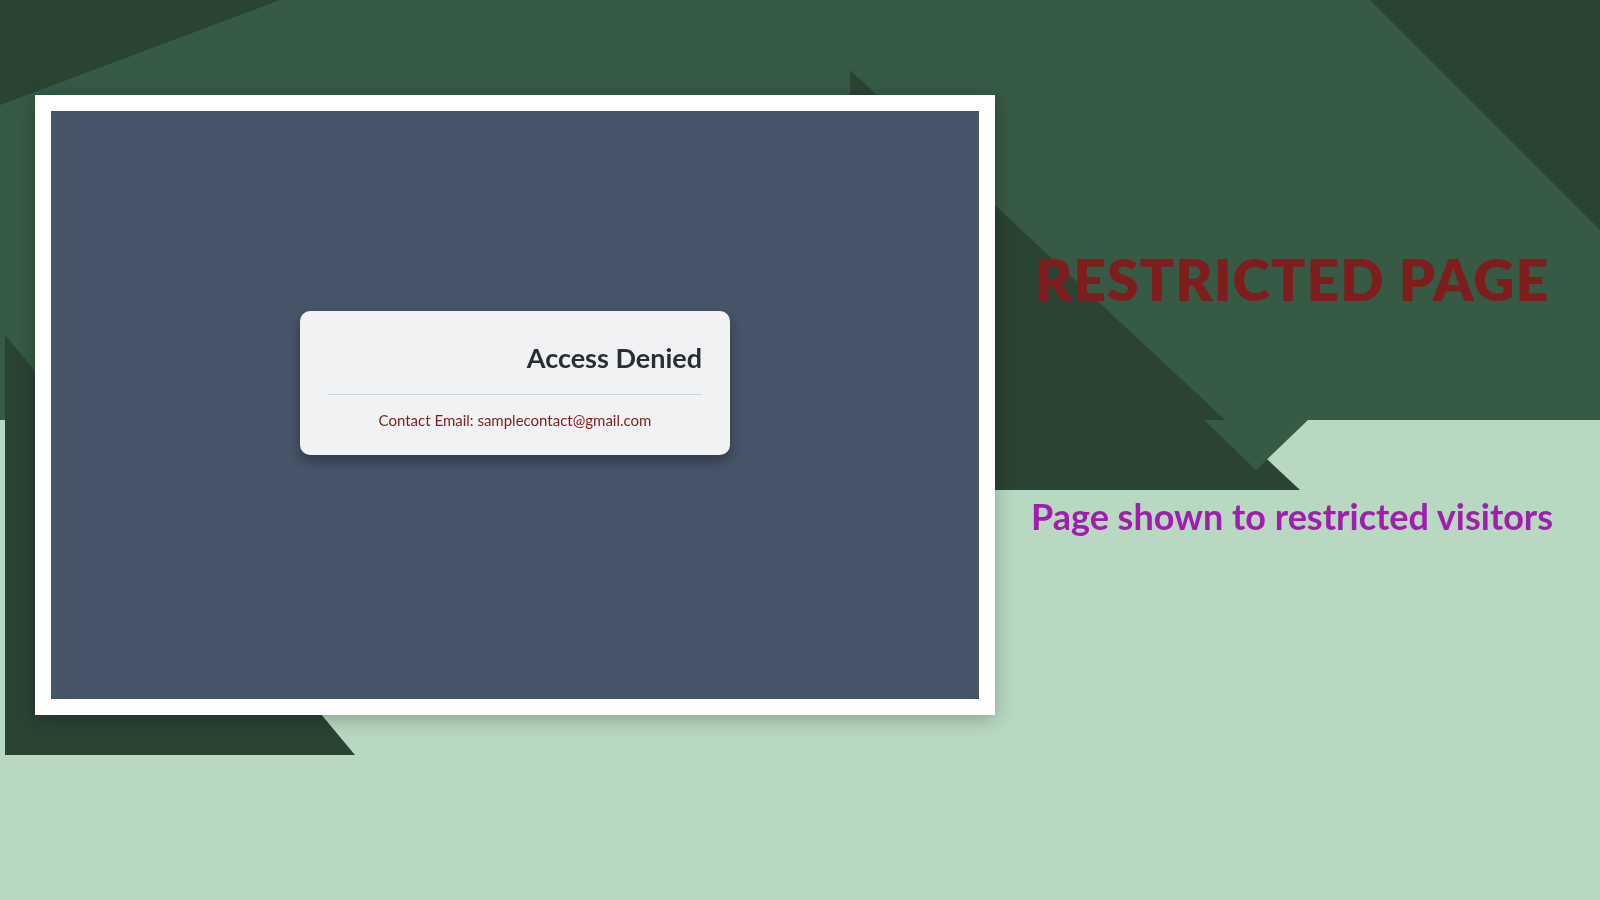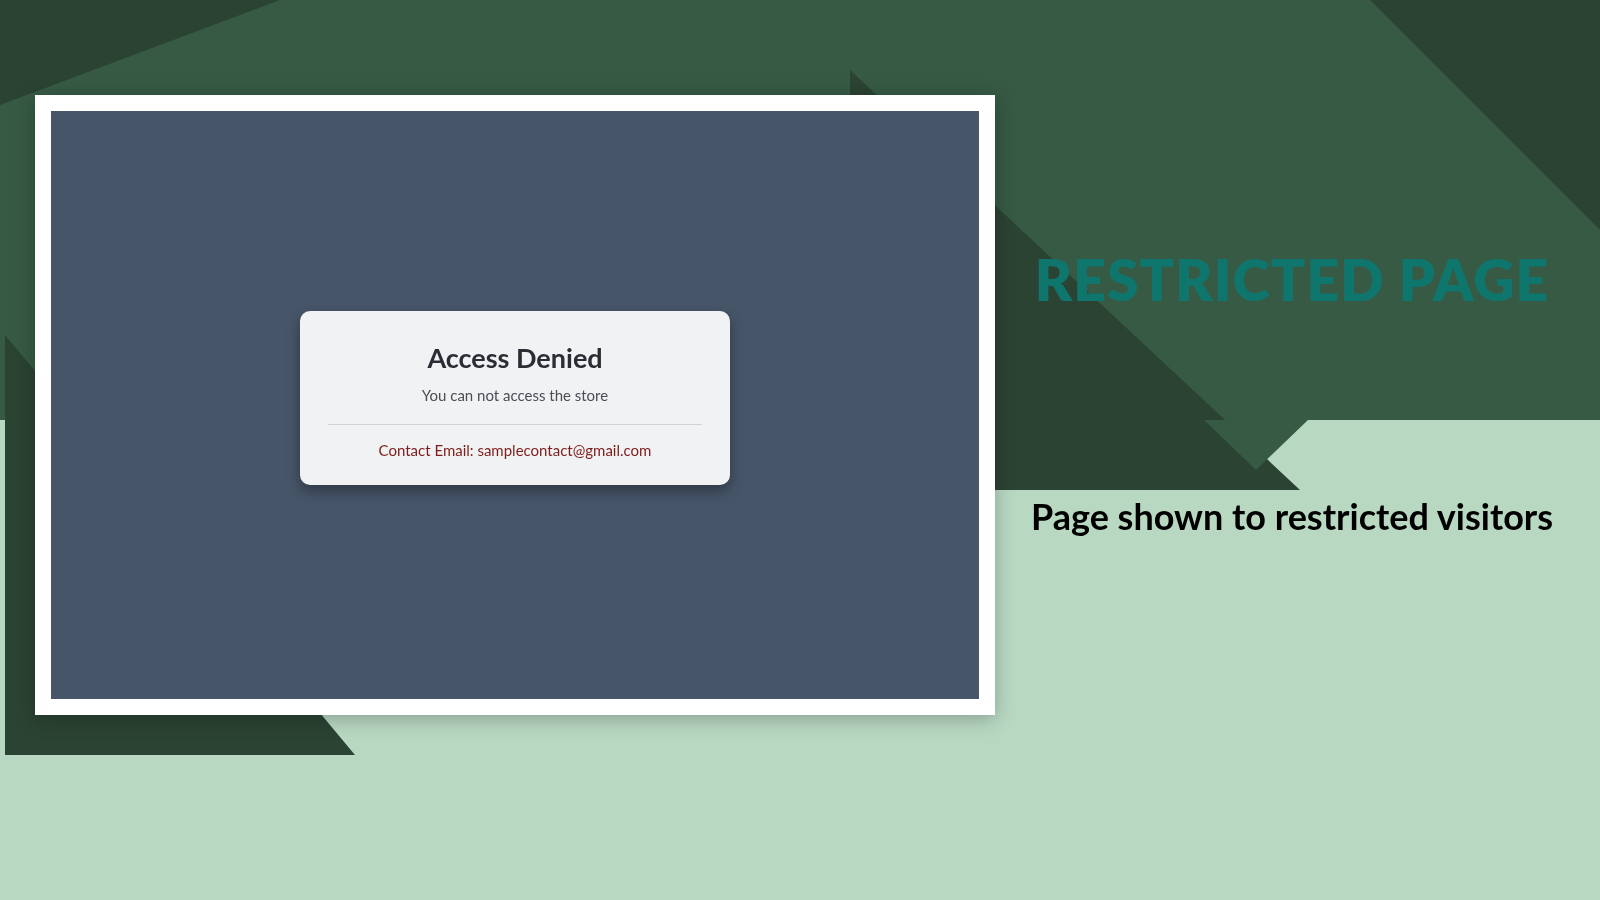--- a/index.html
+++ b/index.html
@@ -92,21 +92,22 @@
       border-radius: 10px;
       padding: 30px 28px 26px;
       text-align: center;
       box-shadow: 0 6px 14px rgba(0,0,0,0.35);
       color: #33373d;
     }
     .card h2 {
       font-size: 27px;
       font-weight: 700;
       color: #2a2d33;
-      margin-bottom: 12px;
+      margin-bottom: 20px;
+      text-align: right;
     }
     .card .msg {
       font-size: 15px;
       color: #4a4e55;
       margin-bottom: 20px;
     }
     .card hr {
       border: none;
       border-top: 1px solid #cfd2d6;
       margin: 0 0 16px 0;
@@ -116,55 +117,54 @@
       color: #7f1d1d;
     }
 
     
     .heading {
       position: absolute;
       top: 250px;
       left: 1012px;
       width: 560px;
       text-align: center;
-      color: #0f766e;
+      color: #7f1d1d;
       font-weight: 800;
       font-size: 57px;
       line-height: 1.02;
       letter-spacing: 1px;
       z-index: 4;
     }
 
     .subtitle {
       position: absolute;
       top: 495px;
       left: 1012px;
       width: 560px;
       text-align: center;
-      color: #000000;
+      color: #a21caf;
       font-weight: 700;
       font-size: 36px;
       line-height: 1.18;
       z-index: 4;
     }
   </style>
 </head>
 <body>
 
 <div class="top-band"></div>
 <div class="tri tri-ul"></div>
 <div class="tri tri-top-right"></div>
 <div class="tri tri-mid"></div>
 <div class="tri tri-bottom-left"></div>
 
 <div class="frame">
   <div class="frame-inner">
     <div class="card">
       <h2>Access Denied</h2>
-      <div class="msg">You can not access the store</div>
       <hr>
       <div class="contact">Contact Email: samplecontact@gmail.com</div>
     </div>
   </div>
 </div>
 
 <div class="heading">RESTRICTED PAGE</div>
 <div class="arrow-down"></div>
 <div class="subtitle">Page shown to restricted visitors</div>
 

